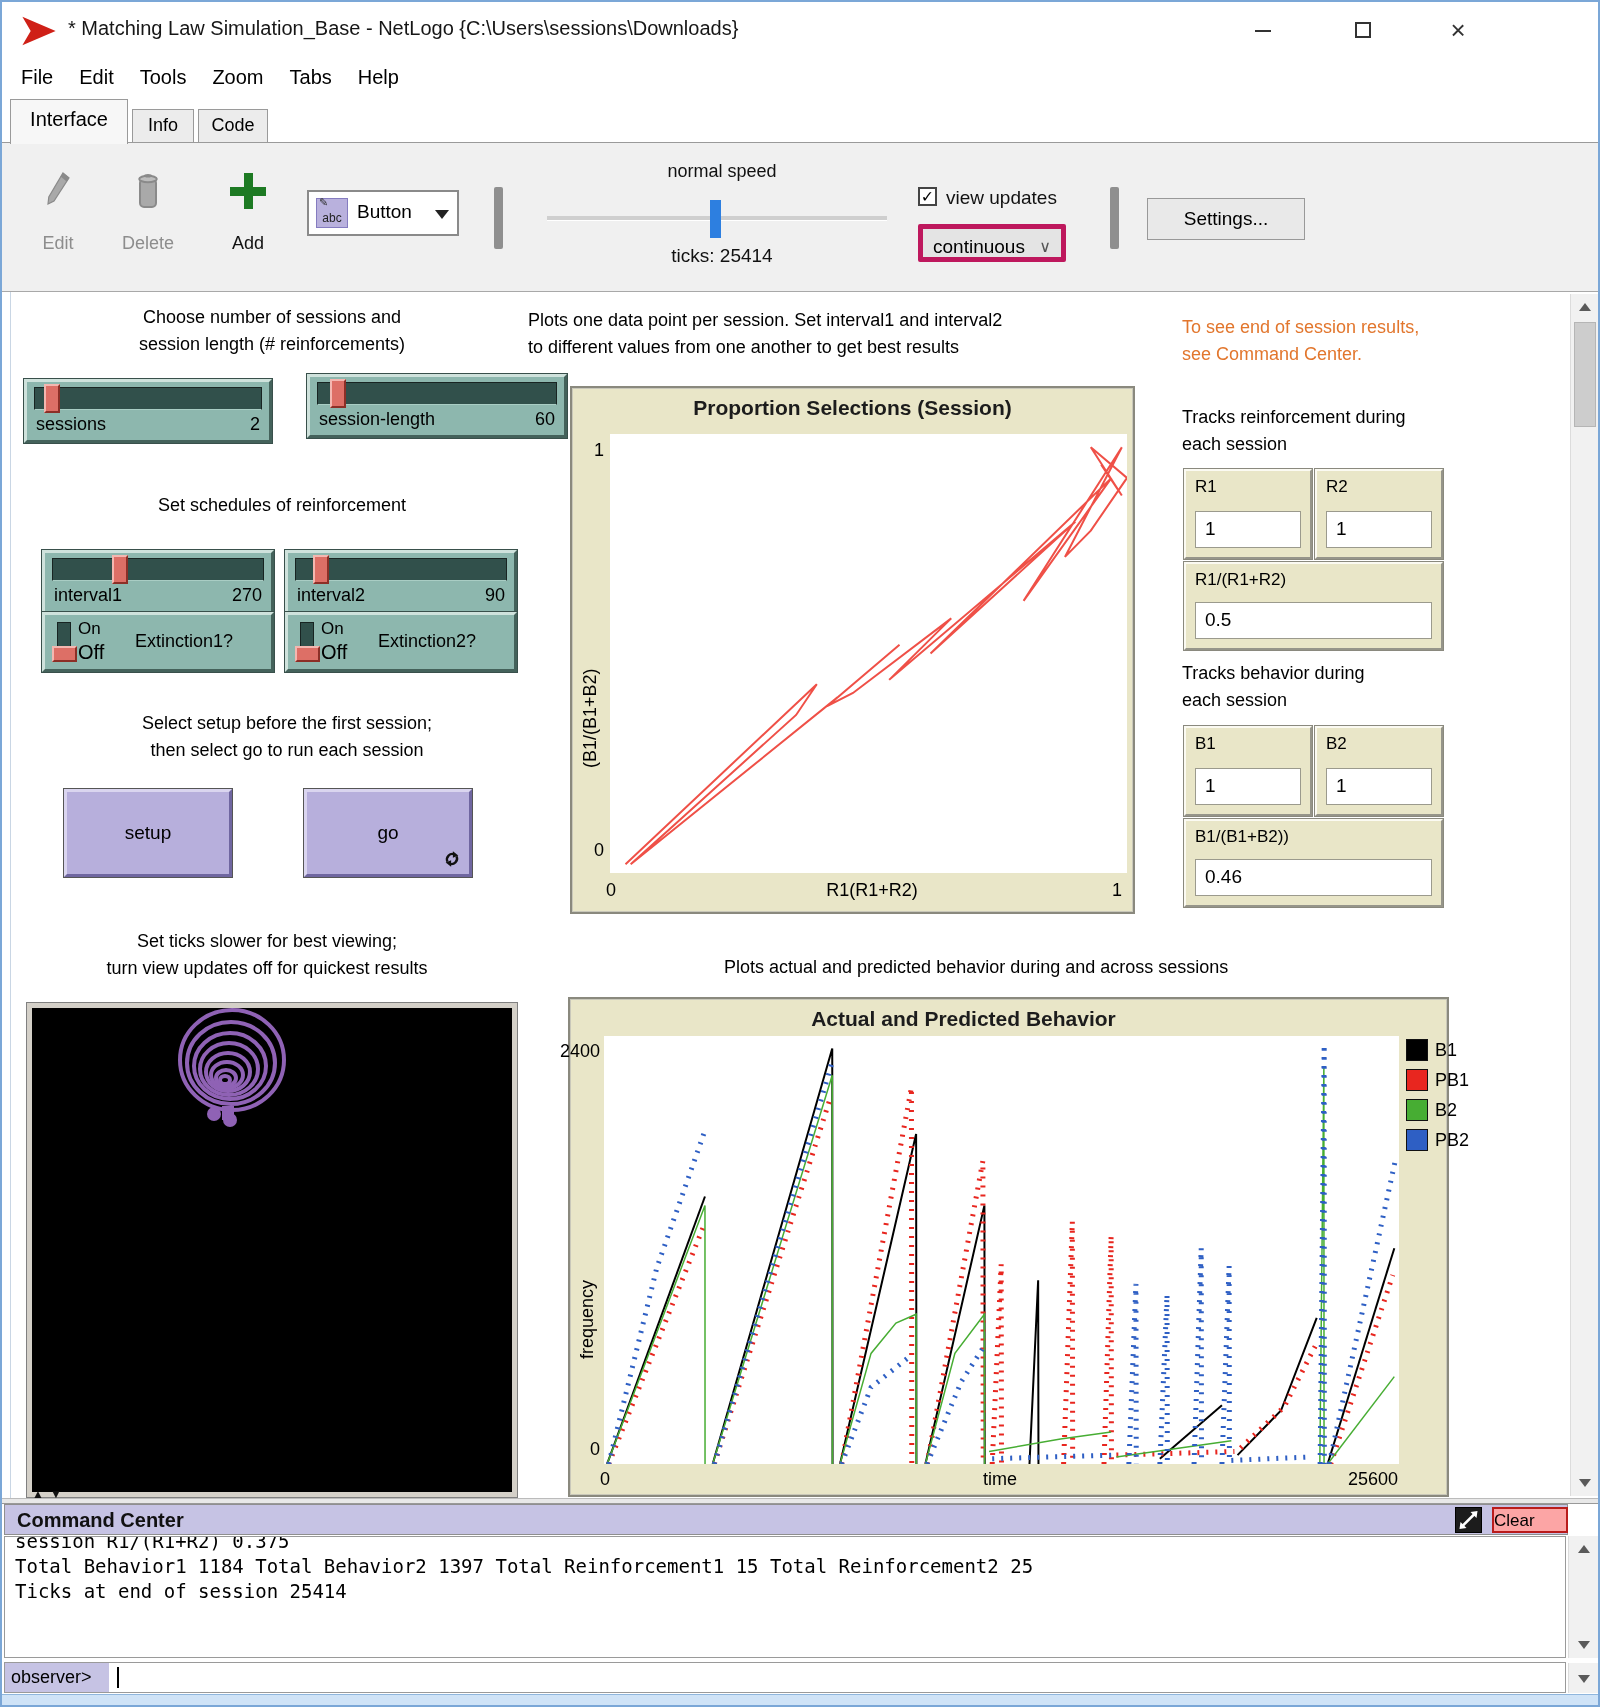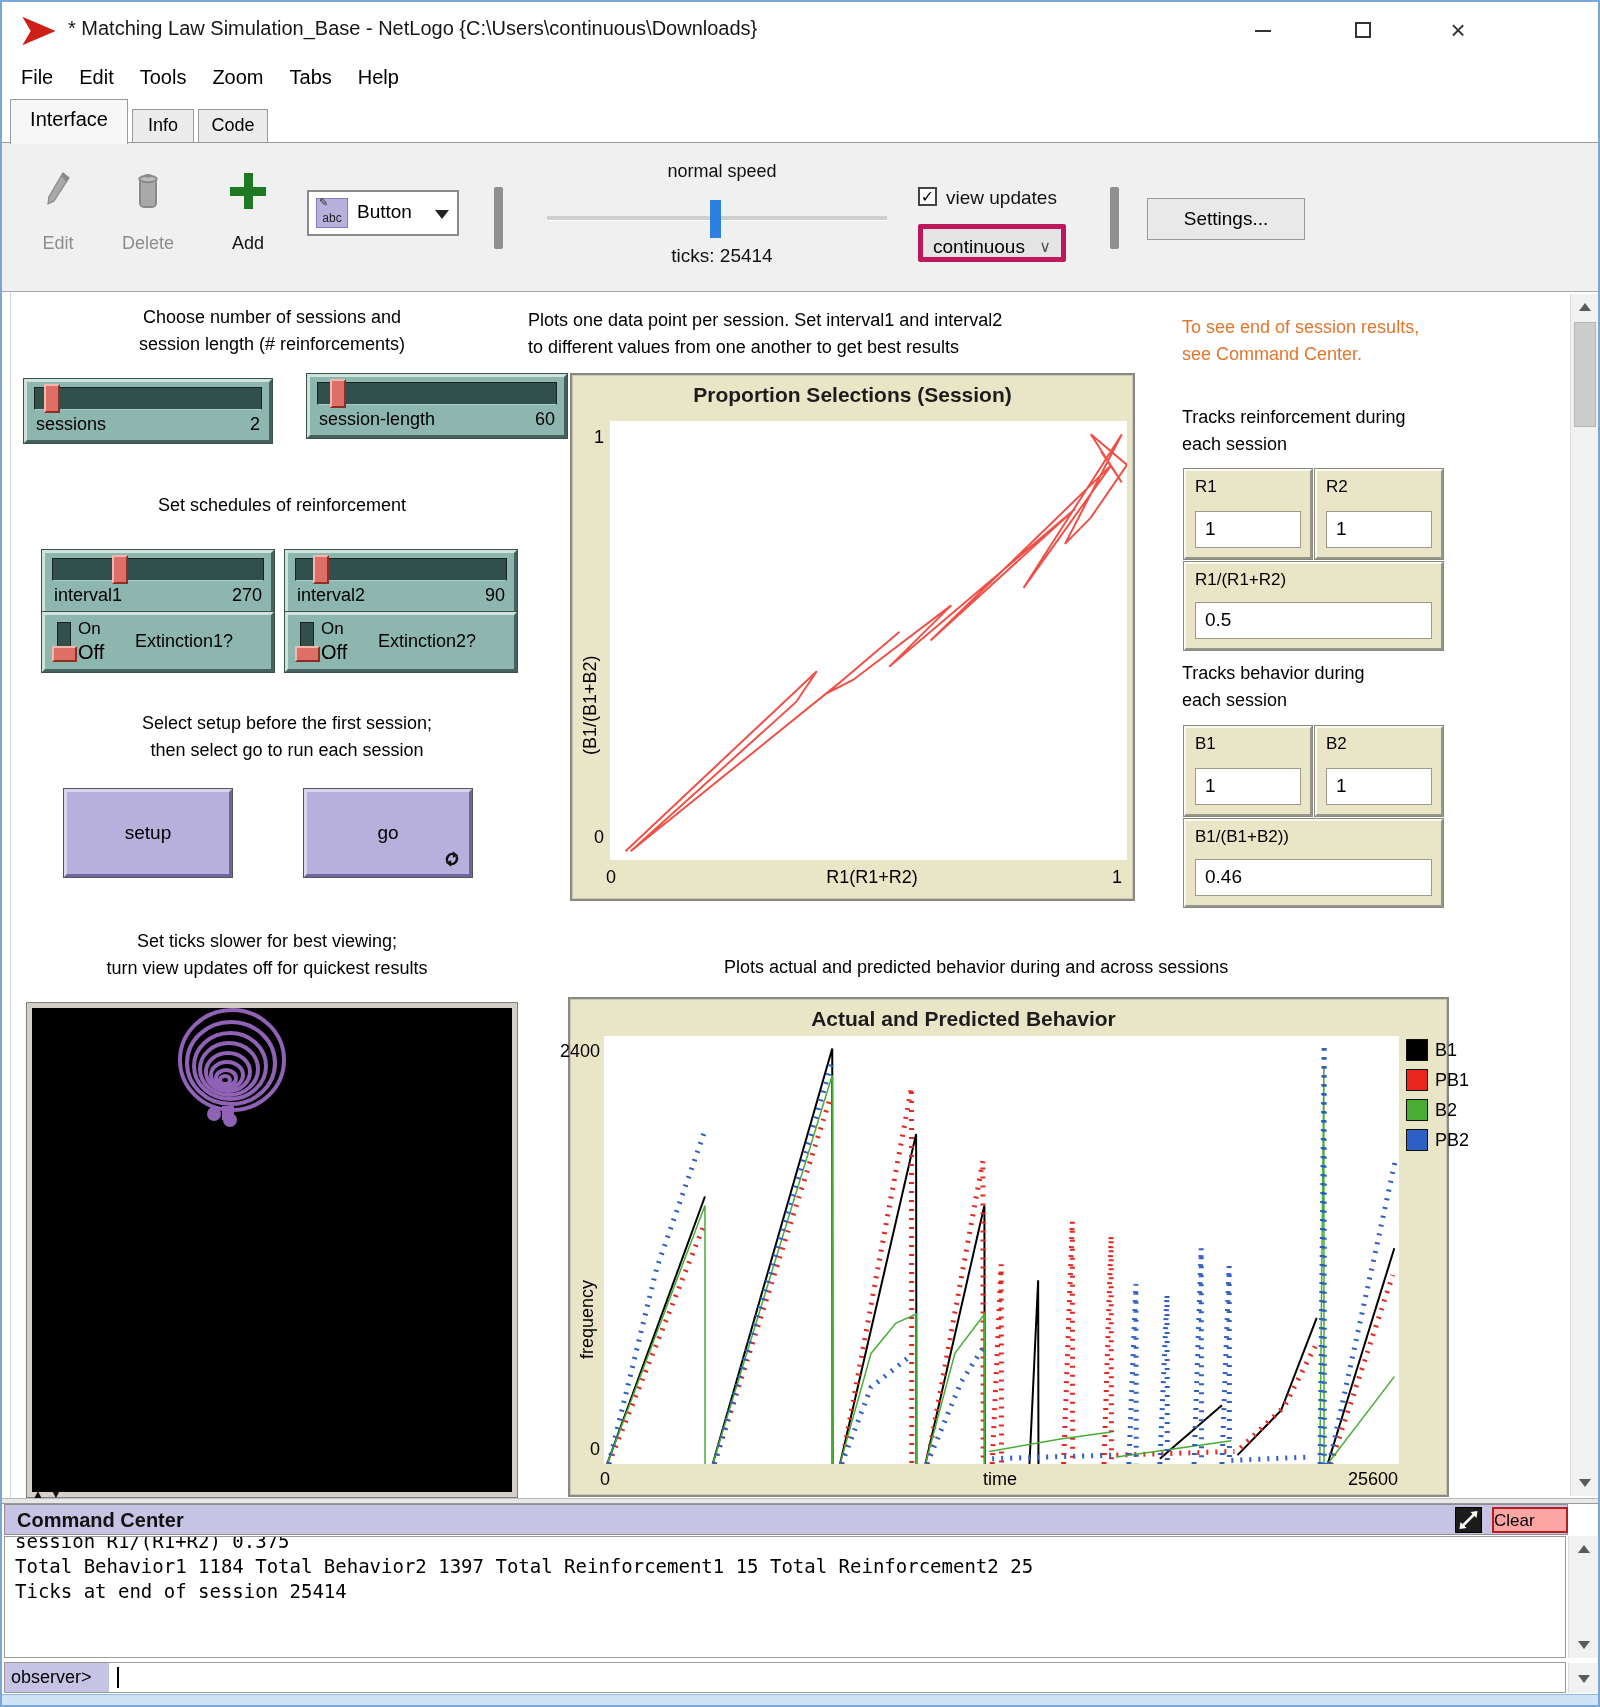--- a/index.html
+++ b/index.html
@@ -115,21 +115,21 @@
   .caret { position:absolute; left:112px; top:4px; width:2px; height:21px; background:#000; }
   .bottom-strip { position:absolute; left:0; top:1692px; width:1600px; height:13px; background:#cfe3f7; border-top:1px solid #8fb6dd; }
 </style>
 </head>
 <body>
 
 <div class="titlebar">
   <svg class="app-icon" viewBox="0 0 32 32">
     <polygon points="2,4 30,16 2,28 9,16" fill="#cf2017"></polygon>
   </svg>
-  <div class="title-text">* Matching Law Simulation_Base - NetLogo {C:\Users\continuous\Downloads}</div>
+  <div class="title-text">* Matching Law Simulation_Base - NetLogo {C:\Users\sessions\Downloads}</div>
   <div class="win-btn minimize"><span class="bar"></span></div>
   <div class="win-btn maximize"><span class="box"></span></div>
   <div class="win-btn close"><span>×</span></div>
 </div>
 
 <div class="menubar">
   <span class="menu-item">File</span>
   <span class="menu-item">Edit</span>
   <span class="menu-item">Tools</span>
   <span class="menu-item">Zoom</span>
@@ -284,21 +284,21 @@
       <circle cx="42" cy="106" r="7" fill="#8f62b5"></circle>
       <circle cx="58" cy="112" r="7" fill="#8f62b5"></circle>
       <rect x="50" y="98" width="12" height="14" fill="#8f62b5"></rect>
     </svg>
   </div>
 </div>
 
 <div class="note" style="left:526px;top:305px;width:540px;">Plots one data point per session. Set interval1 and interval2
 to different values from one another to get best results</div>
 
-<div class="nl-plot" style="left:568px;top:371px;width:565px;height:528px;">
+<div class="nl-plot" style="left:568px;top:384px;width:565px;height:528px;">
   <div class="plot-title">Proportion Selections  (Session)</div>
   <div class="plot-area" style="left:38px;top:46px;width:517px;height:439px;">
     <svg viewBox="0 0 1000 500" preserveAspectRatio="none">
         <polyline points="30.0,490.0 400.0,285.0 360.0,320.0 40.0,490.0 440.0,300.0 560.0,240.0 420.0,310.0 470.0,295.0 660.0,210.0 540.0,280.0 900.0,100.0 620.0,250.0 970.0,50.0 800.0,190.0 990.0,15.0 880.0,140.0 930.0,110.0 1000.0,50.0 930.0,15.0 990.0,70.0 950.0,35.0" fill="none" stroke="#ef5047" stroke-width="2" vector-effect="non-scaling-stroke"></polyline>
       </svg>
   </div>
   <span class="ax right" style="left:2px;top:52px;width:30px;">1</span>
   <span class="ax right" style="left:2px;top:452px;width:30px;">0</span>
   <span class="vlab" style="left:8px;top:150px;height:230px;">(B1/(B1+B2)</span>
   <span class="ax" style="left:34px;top:492px;">0</span>

